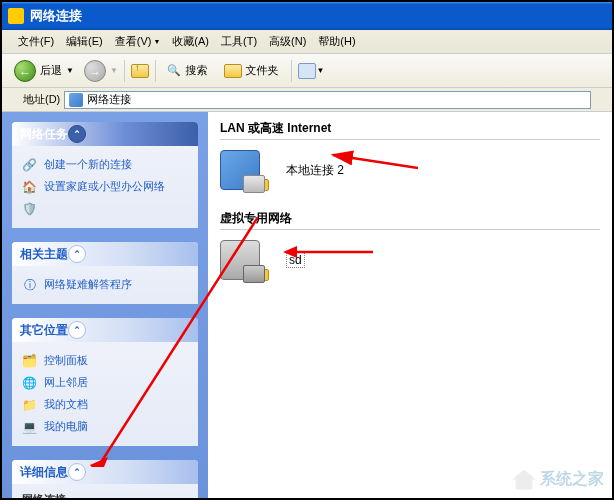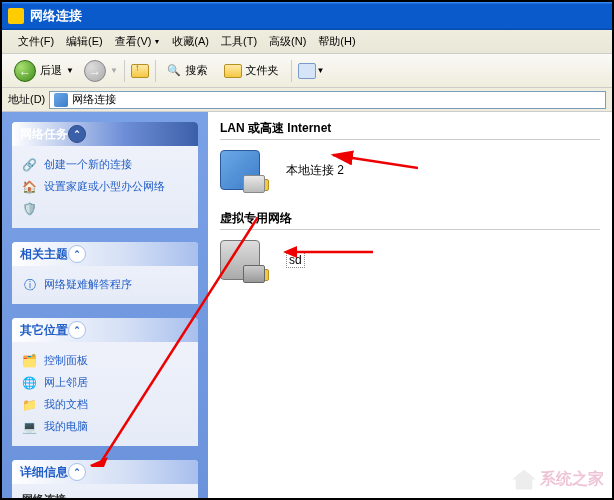--- a/index.html
+++ b/index.html
@@ -9,21 +9,21 @@
 .menubar { background: linear-gradient(to bottom, #efedde 0%, #e9e7d7 100%); height: 24px; display: flex; align-items: center; padding: 0 10px; border-bottom: 1px solid #ccc; }
 .menubar .mi { padding: 2px 6px; cursor: default; display: flex; align-items: center; }
 .menubar .drop { font-size: 7px; margin-left: 2px; }
 .toolbar { background: linear-gradient(to bottom, #faf9f5 0%, #efedde 100%); height: 34px; display: flex; align-items: center; padding: 0 6px; border-bottom: 1px solid #ccc; gap: 4px; }
 .tb-btn { display: flex; align-items: center; gap: 4px; padding: 2px 6px; border-radius: 3px; cursor: default; }
 .tb-circle { width: 22px; height: 22px; border-radius: 50%; display: flex; align-items: center; justify-content: center; font-size: 12px; color: #fff; }
 .circle-green { background: radial-gradient(circle at 30% 30%, #a8e070, #3d8b1a); border: 1px solid #2d6a0f; }
 .circle-gray { background: radial-gradient(circle at 30% 30%, #ddd, #aaa); border: 1px solid #888; }
 .tb-sep { width: 1px; height: 22px; background: #ccc; margin: 0 2px; }
 .folder-icon { width: 18px; height: 14px; background: linear-gradient(to bottom, #ffe9a8, #f4c842); border: 1px solid #b89020; border-radius: 2px; }
-.addressbar { background: #efedde; height: 24px; display: flex; align-items: center; padding: 0 6px; border-bottom: 1px solid #ccc; gap: 4px; }
+.addressbar { background: #efedde; height: 24px; display: flex; align-items: center; padding: 0 21px; border-bottom: 1px solid #ccc; gap: 4px; }
 .addressbar .input { flex: 1; background: #fff; border: 1px solid #7f9db9; height: 18px; display: flex; align-items: center; padding: 0 4px; gap: 4px; }
 .content { display: flex; height: calc(500px - 28px - 24px - 34px - 24px - 4px); }
 .sidebar { width: 206px; background: linear-gradient(to bottom, #7aa1e6 0%, #6b93dc 100%); padding: 10px; overflow: hidden; }
 .panel { background: linear-gradient(to bottom, #f1f3fb 0%, #e5ebf7 100%); border-radius: 4px 4px 0 0; margin-bottom: 14px; }
 .panel-header { background: linear-gradient(to right, #fff 0%, #d5e0f5 60%, #a8bfed 100%); height: 24px; display: flex; align-items: center; padding: 0 8px; border-radius: 4px 4px 0 0; color: #215dc6; font-weight: bold; font-size: 12px; }
 .panel-header.primary { background: linear-gradient(to right, #fff 0%, #6e8fd8 60%, #3b5fa8 100%); color: #fff; }
 .panel-chevron { width: 18px; height: 18px; border-radius: 50%; background: #fff; border: 1px solid #a8bfed; display: flex; align-items: center; justify-content: center; font-size: 9px; color: #215dc6; }
 .panel-header.primary .panel-chevron { background: #3b5fa8; color: #fff; border-color: #2a4a8a; }
 .panel-body { padding: 8px 10px; }
 .panel-item { display: flex; align-items: flex-start; gap: 6px; padding: 3px 0; color: #215dc6; cursor: pointer; line-height: 14px; }
@@ -33,21 +33,21 @@
 .icon-item { display: flex; align-items: center; gap: 26px; margin-bottom: 20px; cursor: pointer; }
 .big-icon { width: 40px; height: 40px; position: relative; }
 .net-icon1 { background: linear-gradient(135deg, #6ba8e8, #3d7cc8); border-radius: 4px; border: 1px solid #2a5a9a; }
 .net-icon1::after { content: ""; position: absolute; width: 20px; height: 16px; background: linear-gradient(to bottom, #e8e8e8, #bbb); bottom: -4px; right: -6px; border: 1px solid #888; border-radius: 2px; }
 .net-icon2 { background: linear-gradient(to bottom, #ddd, #aaa); border-radius: 4px; border: 1px solid #777; }
 .net-icon2::after { content: ""; position: absolute; width: 20px; height: 16px; background: linear-gradient(to bottom, #ccc, #999); bottom: -4px; right: -6px; border: 1px solid #666; border-radius: 2px; }
 .lock-badge { position: absolute; bottom: -2px; right: -10px; width: 12px; height: 12px; background: #f4c842; border: 1px solid #b89020; border-radius: 2px; font-size: 8px; }
 .arrow { position: absolute; pointer-events: none; }
 .item-label { font-size: 12px; }
 .item-label.boxed { border: 1px dotted #888; padding: 0 2px; }
-.watermark { position: absolute; right: 8px; bottom: 8px; opacity: 0.25; font-size: 16px; font-weight: bold; color: #be185d; display: flex; align-items: center; gap: 4px; }
+.watermark { position: absolute; right: 8px; bottom: 8px; opacity: 0.25; font-size: 16px; font-weight: bold; color: #0369a1; display: flex; align-items: center; gap: 4px; }
 .watermark .house { width: 24px; height: 20px; background: #bbb; clip-path: polygon(50% 0, 100% 50%, 85% 50%, 85% 100%, 15% 100%, 15% 50%, 0 50%); }
 </style>
 </head>
 <body>
 
 <div class="titlebar">
   <span class="icon"></span>
   <span>网络连接</span>
 </div>
 

